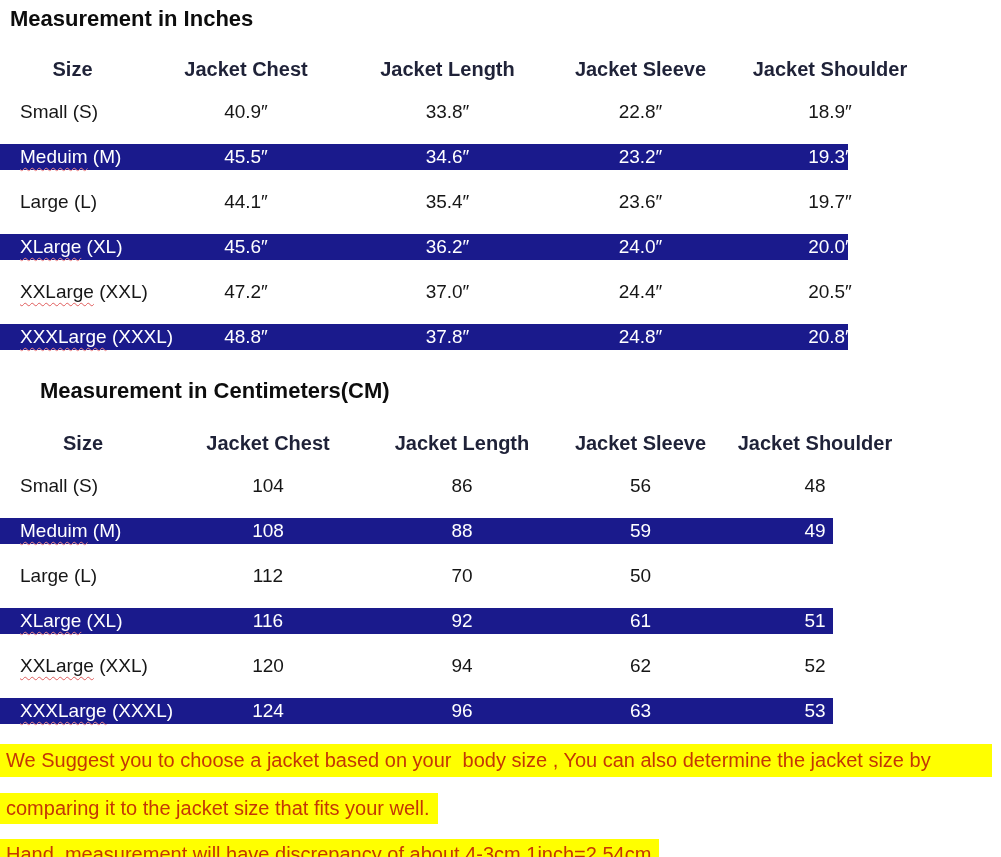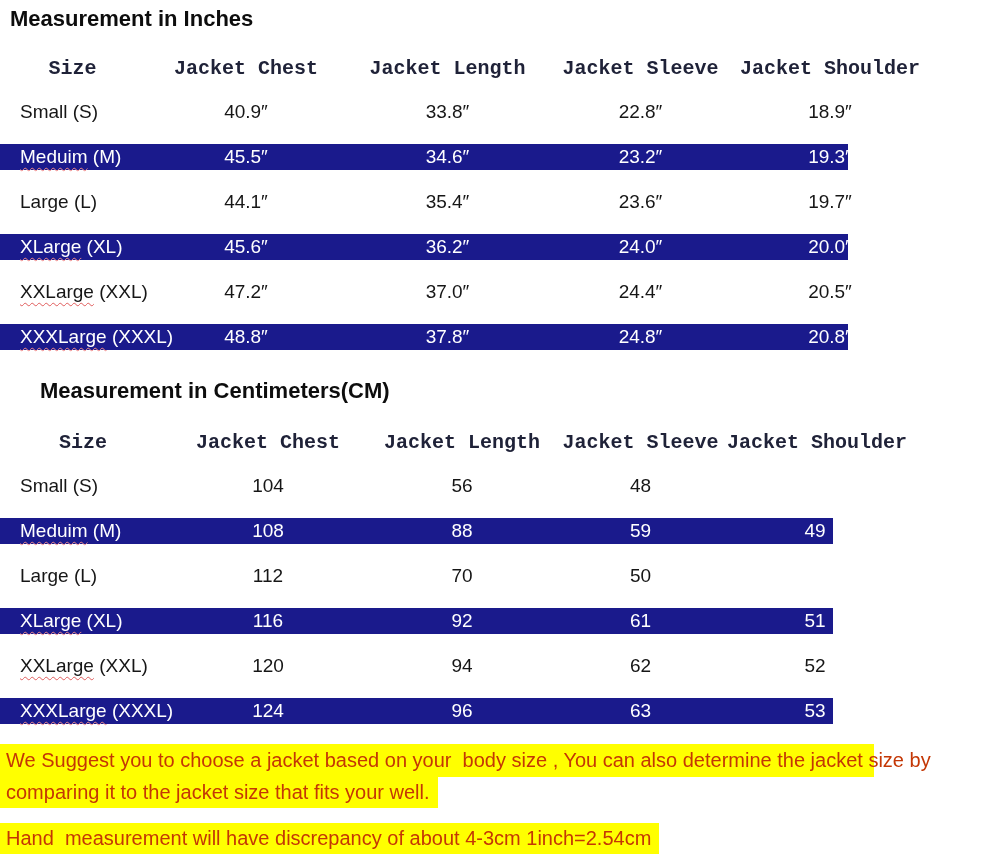--- a/index.html
+++ b/index.html
@@ -26,21 +26,21 @@
   }
   .title.t2{margin-top:22px;padding-left:40px;}
 
   
   .hrow,.trow{display:grid;align-items:center;}
   .inches .hrow,.inches .trow{grid-template-columns:145px 202px 201px 185px 194px;}
   .cm .hrow,.cm .trow{grid-template-columns:166px 204px 184px 173px 176px;}
 
   .hrow{
     height:28px;line-height:28px;margin-top:21px;margin-bottom:16px;
-    font-family:Liberation Mono, monospace;
+    font-family:Liberation Sans, sans-serif;
     font-weight:700;font-size:20px;color:var(--header-ink);
   }
   .cm .hrow{margin-top:23px;}
   .hcell{text-align:center;white-space:nowrap;}
 
   .trow{
     height:26px;line-height:26px;margin-bottom:19px;
     font-size:19px;color:var(--ink);
   }
   .cell.num{text-align:center;}
@@ -67,22 +67,22 @@
   
   .notes{margin-top:20px;}
   .note{
     background:var(--note-yellow);
     color:var(--note-red);
     font-size:20px;
     width:-moz-fit-content;width:fit-content;
     padding:0 8px 0 6px;
   }
   .note span{white-space:pre;}
-  .note.l1{width:874px;box-sizing:border-box;height:33px;line-height:33px;text-align:right;}
-  .note.l2{height:31px;line-height:31px;}
+  .note.l1{width:992px;box-sizing:border-box;height:33px;line-height:33px;}
+  .note.l2{height:31px;line-height:31px;margin-top:16px;}
   .note.l3{height:31px;line-height:31px;}
   .note-gap{height:15px;background:#fff;}
 </style>
 </head>
 <body>
 
 <div class="page">
 
   <h1 class="title t1">Measurement in Inches</h1>
 
@@ -151,20 +151,21 @@
       <span class="hcell">Size</span>
       <span class="hcell">Jacket Chest</span>
       <span class="hcell">Jacket Length</span>
       <span class="hcell">Jacket Sleeve</span>
       <span class="hcell">Jacket Shoulder</span>
     </div>
 
     <div class="trow">
       <span class="cell size"><span>Small</span><span> (S)</span></span>
       <span class="cell num">104</span>
+      <span class="cell num">86</span>
       <span class="cell num">56</span>
       <span class="cell num">48</span>
     </div>
 
     <div class="trow hl">
       <span class="cell size"><span class="mis">Meduim</span><span> (M)</span></span>
       <span class="cell num">108</span>
       <span class="cell num">88</span>
       <span class="cell num">59</span>
       <span class="cell num">49</span>

